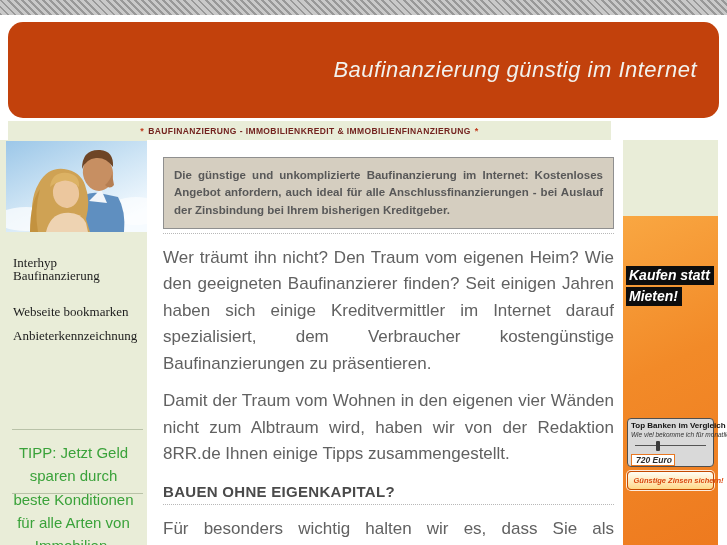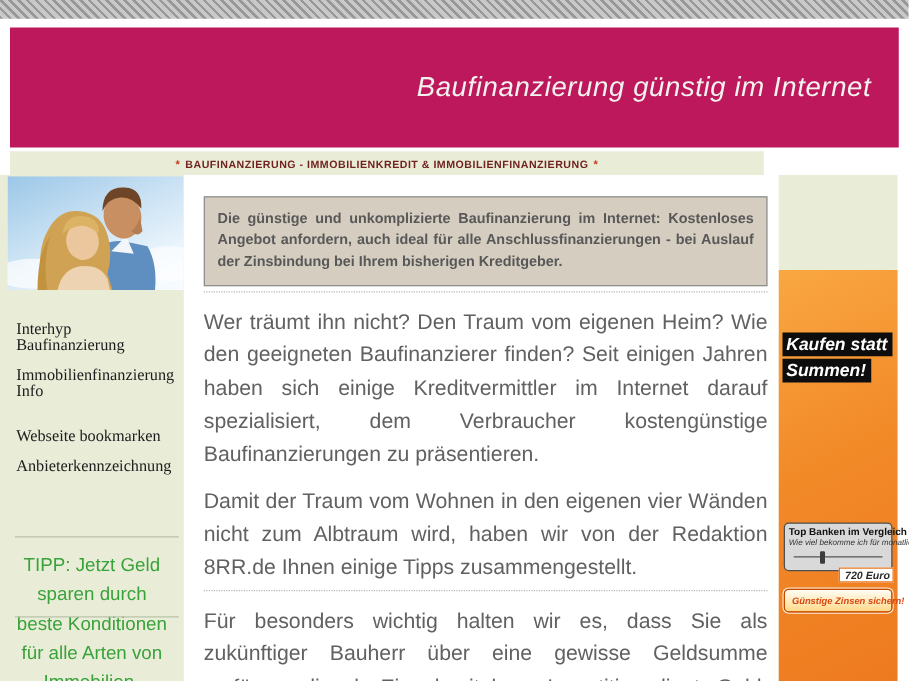--- a/index.html
+++ b/index.html
@@ -10,22 +10,22 @@
     font-family:"Liberation Sans", sans-serif;
   }
   
   .stripe-bar {
     position:absolute; left:0; top:0; width:727px; height:15px;
     background:repeating-linear-gradient(45deg,#989898 0 2px,#c9c9c9 2px 5px);
   }
   
   .header {
     position:absolute; left:8px; top:22px; width:711px; height:96px;
-    background:#be185d;
-    display:flex; align-items:center; justify-content:flex-end;
+    background:#c2410c;
+    display:flex; align-items:center; justify-content:flex-end;border-radius:15px;
   }
   .header-title {
     color:#f2f2ee; font-style:italic; font-size:22px; letter-spacing:0.5px;
     padding-right:22px; font-weight:400;
   }
   
   .subtitle-strip {
     position:absolute; left:8px; top:121px; width:603px; height:19px;
     background:#e9edd8; display:flex; align-items:center; justify-content:center;
   }
@@ -90,21 +90,21 @@
     background:linear-gradient(155deg,#f9a742 0%,#f28a28 45%,#ee7a1f 100%);
     cursor:pointer;
   }
   .slogan { position:absolute; left:3px; top:50px; }
   .slogan-line {
     display:table; background:#0d0d0d; color:#ffffff;
     font-size:14px; font-weight:bold; font-style:italic;
     padding:1px 4px 2px 3px; margin-bottom:2px; white-space:nowrap;
   }
   .bank-panel {
-    position:absolute; left:4px; top:202px; width:87px; height:39px;
+    position:absolute; left:4px; top:202px; width:87px; height:49px;
     background:#d9d9d9; border:1px solid #4f4f4f; border-radius:4px;
     padding:2px 3px;
   }
   .bank-title {
     font-size:8px; font-weight:bold; color:#111; text-align:center;
     white-space:nowrap; letter-spacing:0;
   }
   .bank-question {
     font-size:6.5px; font-style:italic; color:#333; text-align:center;
     margin-top:1px; white-space:nowrap;
@@ -115,21 +115,20 @@
     border-top:1px solid #555;
   }
   .slider-handle {
     position:absolute; left:32%; top:1px; width:4px; height:10px;
     background:#3c3c3c; border-radius:1px; cursor:pointer;
   }
   .amount-box {
     margin-top:2px; width:44px; height:12px; background:#ffffff;
     border:1px solid #e87722; display:flex; align-items:flex-end;
     padding-left:4px;
-    margin-left:40px;
   }
   .amount-text { font-size:8.5px; font-weight:bold; font-style:italic; color:#2b2b2b; white-space:nowrap; }
   .cta-button {
     position:absolute; left:4px; top:255px; width:87px; height:19px;
     background:linear-gradient(#fffdf4,#ffd98a);
     border:1px solid #c44a00; border-radius:4px;
     box-shadow:0 0 0 1px rgba(255,255,255,0.85);
     display:flex; align-items:center; justify-content:center; cursor:pointer;
   }
   .cta-text {
@@ -172,47 +171,47 @@
 
     <path d="M28 91 Q22 60 33 42 Q42 26 58 28 Q74 30 79 44 Q85 60 80 78 L84 91 Z" fill="#cfa254"></path>
     <ellipse cx="60" cy="52" rx="13" ry="15" fill="#ecc79e" transform="rotate(-10 60 52)"></ellipse>
     <path d="M44 46 Q46 30 62 32 Q74 34 73 46 Q64 38 56 40 Q48 42 44 46 Z" fill="#dcb264"></path>
     <path d="M40 91 Q44 74 58 72 Q74 70 80 82 L82 91 Z" fill="#eed3b2"></path>
     <path d="M24 91 Q24 62 34 48 Q28 70 32 91 Z" fill="#c3923f"></path>
   </svg>
 
   <nav class="nav">
     <a href="#" class="l1">Interhyp Baufinanzierung</a>
-    <a href="#" class="l2">Immobilienfinanzierung Info</a>
     <a href="#" class="l3">Webseite bookmarken</a>
     <a href="#" class="l4">Anbieterkennzeichnung</a>
   </nav>
 
   <div class="side-rule rule-top"></div>
   <div class="side-tip">TIPP: Jetzt Geld sparen durch beste Konditionen für alle Arten von Immobilien-Finanzierungen</div>
   <div class="side-rule rule-bottom"></div>
 </div>
 
 <div class="main">
   <div class="intro-box">Die günstige und unkomplizierte Baufinanzierung im Internet: Kostenloses Angebot anfordern, auch ideal für alle Anschlussfinanzierungen - bei Auslauf der Zinsbindung bei Ihrem bisherigen Kreditgeber.</div>
 
   <div class="dotted"></div>
   <p>Wer träumt ihn nicht? Den Traum vom eigenen Heim? Wie den geeigneten Baufinanzierer finden? Seit einigen Jahren haben sich einige Kreditvermittler im Internet darauf spezialisiert, dem Verbraucher kostengünstige Baufinanzierungen zu präsentieren.</p>
   <p>Damit der Traum vom Wohnen in den eigenen vier Wänden nicht zum Albtraum wird, haben wir von der Redaktion 8RR.de Ihnen einige Tipps zusammengestellt.</p>
 
+  <h2 class="section-heading h2">BAUEN OHNE EIGENKAPITAL?</h2>
   <div class="dotted"></div>
   <p>Für besonders wichtig halten wir es, dass Sie als zukünftiger Bauherr über eine gewisse Geldsumme verfügen, die als Eigenkapital zur Investition dient. Geld, welches hierfür bereits verfügbar ist, braucht nicht finanziert zu werden. Für diesen selbst eingebrachten Betrag können Sie recht hohe Summen einsparen, für die Sie sonst Zinsen zahlen würden.</p>
 
 </div>
 
 <div class="right-col">
   <div class="ad-banner">
     <div class="slogan">
       <div class="slogan-line">Kaufen statt</div>
-      <div class="slogan-line">Summen!</div>
+      <div class="slogan-line">Mieten!</div>
     </div>
 
     <div class="bank-panel">
       <div class="bank-title">Top Banken im Vergleich</div>
       <div class="bank-question">Wie viel bekomme ich für monatlich:</div>
       <div class="slider">
         <div class="slider-track"></div>
         <div class="slider-handle"></div>
       </div>
       <div class="amount-box">

